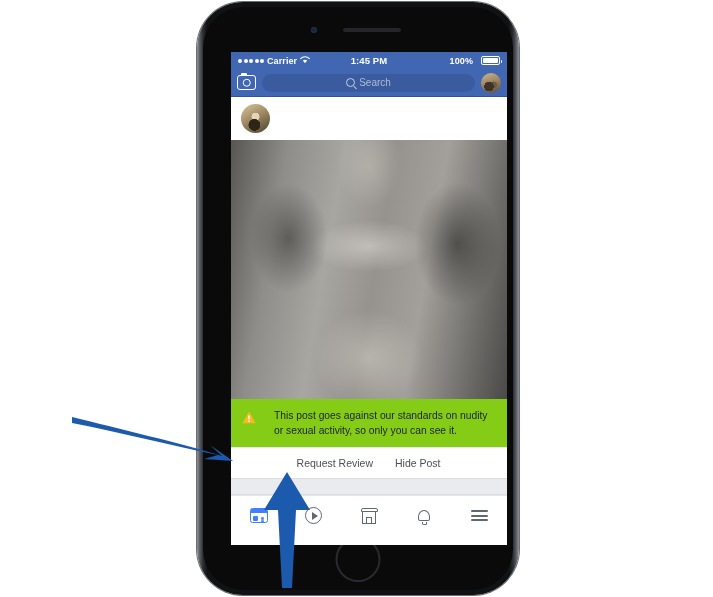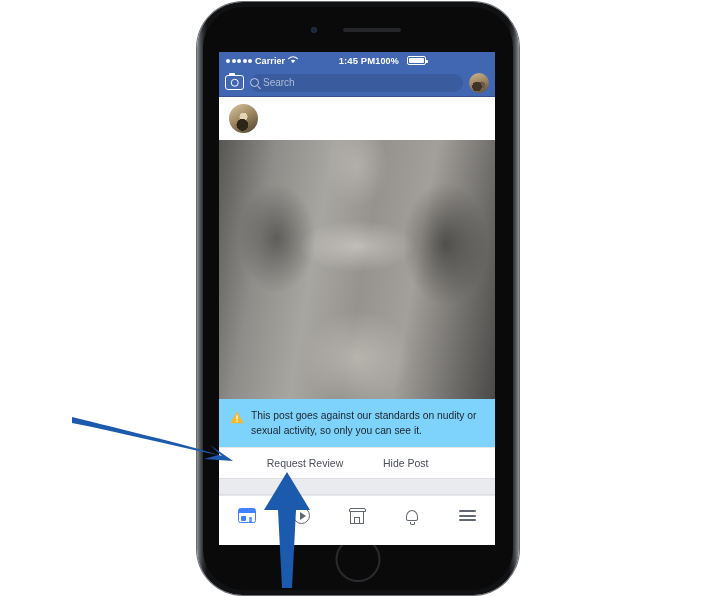--- a/index.html
+++ b/index.html
@@ -72,21 +72,21 @@
     width: 41px;
     height: 41px;
     border-radius: 50%;
     border: 2px solid #2a2b2e;
     background: #0a0a0b;
   }
 
   
   #screen {
     position: absolute;
-    left: 219px;
+    left: 231px;
     top: 52px;
     width: 276px;
     height: 493px;
     background: #ffffff;
     overflow: hidden;
   }
 
   
   #status-bar {
     height: 17px;
@@ -94,21 +94,21 @@
     color: #ffffff;
     display: flex;
     align-items: center;
     padding: 0 7px;
     font-size: 9px;
     font-weight: bold;
     letter-spacing: .1px;
   }
   .sb-left { display: flex; align-items: center; gap: 3px; flex: 1; }
   .sb-center { font-size: 9.5px; }
-  .sb-right { display: flex; align-items: center; gap: 8px; flex: 1; justify-content: flex-start; }
+  .sb-right { display: flex; align-items: center; gap: 8px; flex: 1; justify-content: flex-end; }
   .sig-dots { display: flex; gap: 1.5px; align-items: center; }
   .sig-dots i {
     display: block; width: 4px; height: 4px; border-radius: 50%;
     background: #ffffff;
   }
   .battery {
     width: 19px; height: 9px; border: 1px solid #ffffff; border-radius: 2px;
     position: relative; padding: 1px; box-sizing: border-box;
   }
   .battery::after {
@@ -138,21 +138,21 @@
     width: 6.5px; height: 6.5px; border-radius: 50%;
     border: 1.6px solid #ffffff;
   }
   #camera-icon::after {
     content: ""; position: absolute; left: 3px; top: -3.4px;
     width: 6px; height: 2.4px; background: #ffffff; border-radius: 1px 1px 0 0;
   }
   #search-pill {
     flex: 1; height: 18px; border-radius: 9px;
     background: #3a5c9f;
-    display: flex; align-items: center; justify-content: flex-start; gap: 4px;
+    display: flex; align-items: center; justify-content: center; gap: 4px;
   }
   #search-pill .magnifier {
     width: 7px; height: 7px; border: 1.4px solid #c6d0e6; border-radius: 50%;
     position: relative;
   }
   #search-pill .magnifier::after {
     content: ""; position: absolute; right: -3px; bottom: -2.5px;
     width: 4px; height: 1.4px; background: #c6d0e6;
     transform: rotate(45deg); border-radius: 1px;
   }
@@ -188,40 +188,40 @@
       radial-gradient(ellipse 34% 16% at 50% 41%, rgba(225,222,216,.55) 0%, rgba(150,147,142,0) 62%),
       radial-gradient(ellipse 20% 30% at 21% 38%, rgba(40,39,37,.50) 0%, rgba(40,39,37,0) 70%),
       radial-gradient(ellipse 22% 34% at 82% 40%, rgba(32,31,29,.55) 0%, rgba(32,31,29,0) 70%),
       radial-gradient(ellipse 28% 26% at 50% 84%, rgba(226,222,214,.42) 0%, rgba(150,147,142,0) 70%),
       radial-gradient(ellipse 16% 22% at 50% 10%, rgba(214,210,202,.35) 0%, rgba(150,147,142,0) 72%),
       linear-gradient(100deg, #585653 0%, #8f8d89 18%, #a8a6a1 36%, #96938e 52%, #a3a09b 68%, #706e6b 86%, #4a4947 100%);
   }
 
   
   #warning-block {
-    display: flex; gap: 7px;
+    display: flex; gap: 18px;
     padding: 10px 11px 9px 11px;
-    background: #7dd3fc;
+    background: #84cc16;
   }
   #warning-icon { flex: none; margin-top: 1px; }
   #warning-text {
     font-size: 10.3px; color: #1d2129; line-height: 1.42;
   }
 
   #action-row {
     display: flex;
     border-top: 1px solid #e4e6eb;
     background: #ffffff;
   }
   .action-btn {
     flex: 1; text-align: center;
     padding: 9px 0 9px 0;
     font-size: 10.5px; color: #4b4f56;
   }
-  #request-review-button { text-align: center; padding-left: 30px; }
+  #request-review-button { text-align: right; padding-left: 30px; }
   #hide-post-button { text-align: left; padding-left: 22px; }
 
   #gray-separator {
     height: 15px;
     background: #e9ebee;
     border-top: 1px solid #dcdee3;
     border-bottom: 1px solid #dcdee3;
   }
 
   

